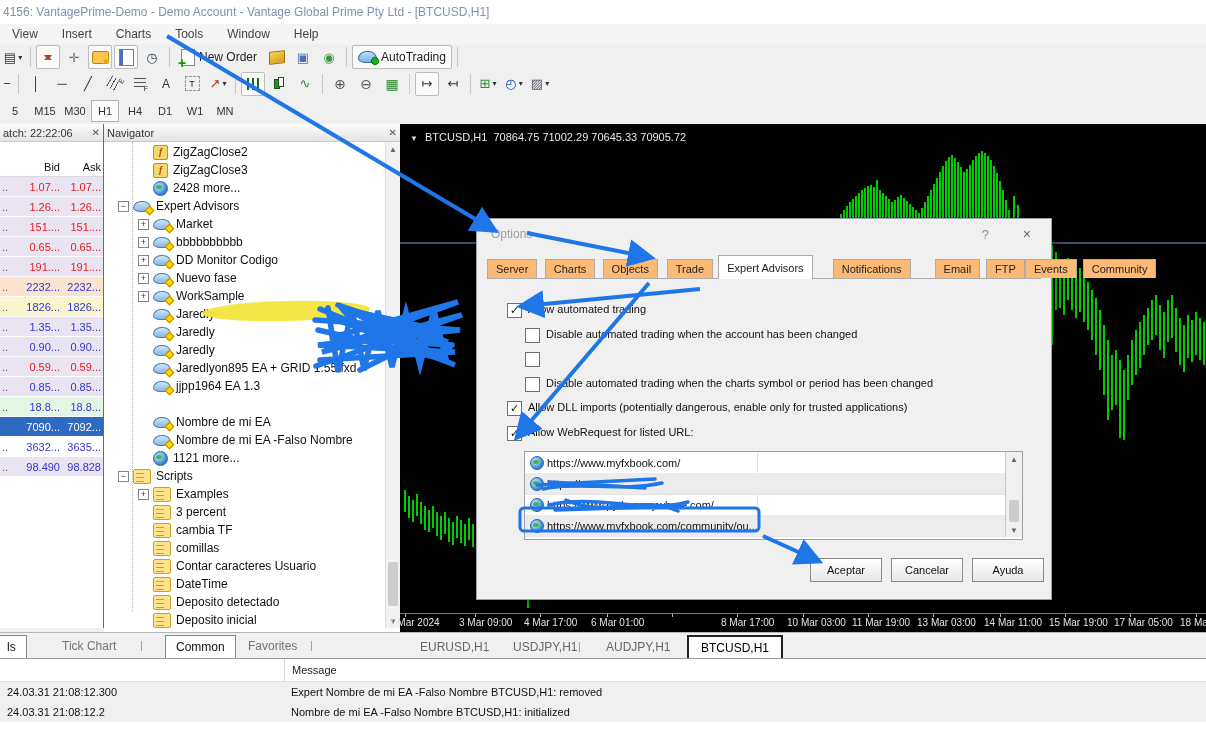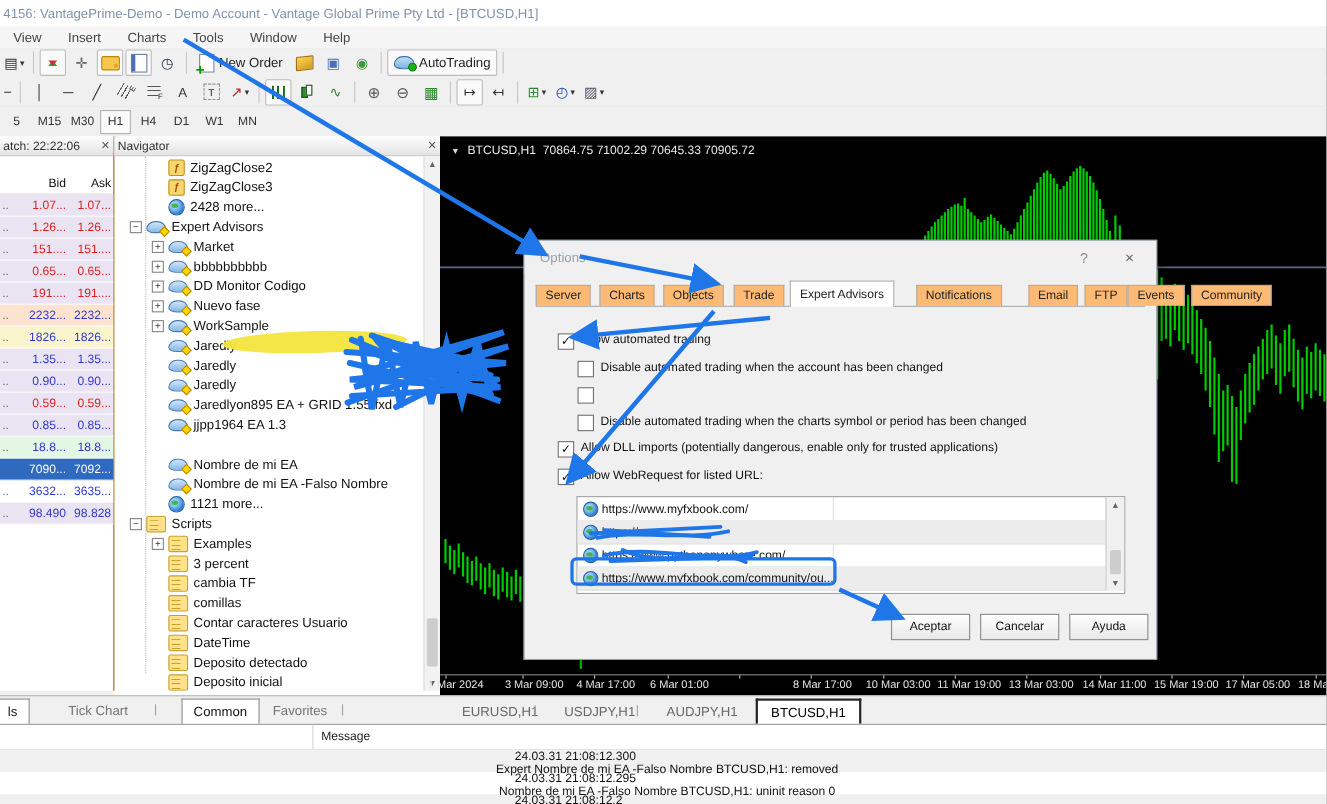--- a/index.html
+++ b/index.html
@@ -81,21 +81,21 @@
   .tick{position:absolute;top:3px;color:#e5e5e5;font-size:10px;white-space:nowrap;}
   .tickmark{position:absolute;top:0;width:1px;height:3px;background:#bbb;}
   #charttabs{left:400px;top:632px;width:806px;height:26px;background:#f0f0f0;border-top:1px solid #b5b5b5;}
   .ctab{position:absolute;top:3px;height:21px;display:flex;align-items:center;padding:0 12px;color:#666;font-size:12px;}
   .ctab.active{background:#fff;border:2px solid #222;border-bottom:none;color:#000;top:2px;}
   
   #term{left:0;top:658px;width:1206px;height:73px;background:#fff;border-top:1px solid #9a9a9a;}
   #termhead{height:22px;display:flex;align-items:center;border-bottom:1px solid #e0e0e0;color:#222;}
   #termhead .tcol{width:284px;border-right:1px solid #d5d5d5;height:100%;}
   #termhead .mcol{padding-left:7px;}
-  .lrow{height:20px;display:flex;align-items:center;font-size:11px;color:#111;flex-direction:column;}
+  .lrow{height:20px;display:flex;align-items:center;font-size:11px;color:#111;}
   .lrow .t{width:284px;padding-left:7px;box-sizing:border-box;}
   .lrow .m{padding-left:7px;}
   
   #dlg{left:476px;top:218px;width:574px;height:380px;background:#f0f0f0;border:1px solid #9aa3ad;box-shadow:3px 3px 10px rgba(0,0,0,.35);}
   #dlgtitle{position:absolute;left:0;top:0;width:100%;height:30px;background:#f0f0f0;display:flex;align-items:center;}
   #dlgtitle .t{margin-left:14px;color:#9aa0a6;font-size:12px;}
   #dlgtitle .q{position:absolute;right:62px;color:#8a8a8a;font-size:13px;}
   #dlgtitle .x{position:absolute;right:20px;color:#666;font-size:14px;}
   #dlgtabs{position:absolute;left:10px;top:38px;right:10px;height:21px;border-bottom:1px solid #acacac;}
   .dtab{position:absolute;top:2px;height:18px;padding:0 8px;display:flex;align-items:center;border:1px solid #acacac;border-bottom:none;background:#fdba74;color:#222;font-size:11px;}
@@ -677,24 +677,20 @@
   <div class="abs" id="term">
     <div id="termhead">
       <div class="tcol"></div>
       <div class="mcol">Message</div>
     </div>
     <div id="logrows">
         <div class="lrow" style="background: rgb(240, 240, 240);">
           <div class="t">24.03.31 21:08:12.300</div>
           <div class="m">Expert Nombre de mi EA -Falso Nombre BTCUSD,H1: removed</div>
         </div>
-        <div class="lrow" style="background: rgb(255, 255, 255);">
-          <div class="t">24.03.31 21:08:12.295</div>
-          <div class="m">Nombre de mi EA -Falso Nombre BTCUSD,H1: uninit reason 0</div>
-        </div>
         <div class="lrow" style="background: rgb(240, 240, 240);">
           <div class="t">24.03.31 21:08:12.2</div>
           <div class="m">Nombre de mi EA -Falso Nombre BTCUSD,H1: initialized</div>
         </div>
       </div>
   </div>
 
   <div class="abs" id="dlg">
     <div id="dlgtitle">
       <span class="t">Options</span>

